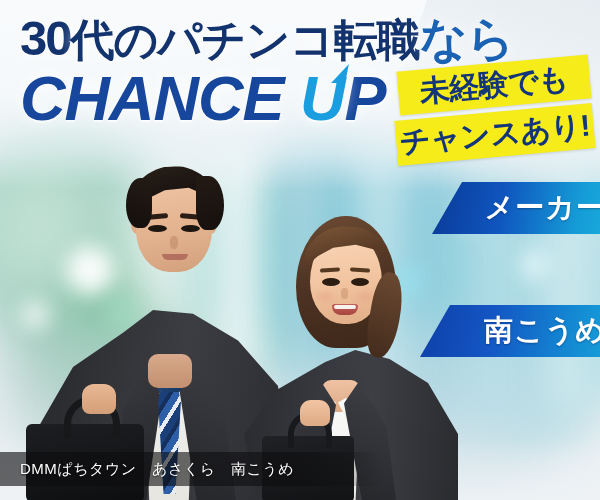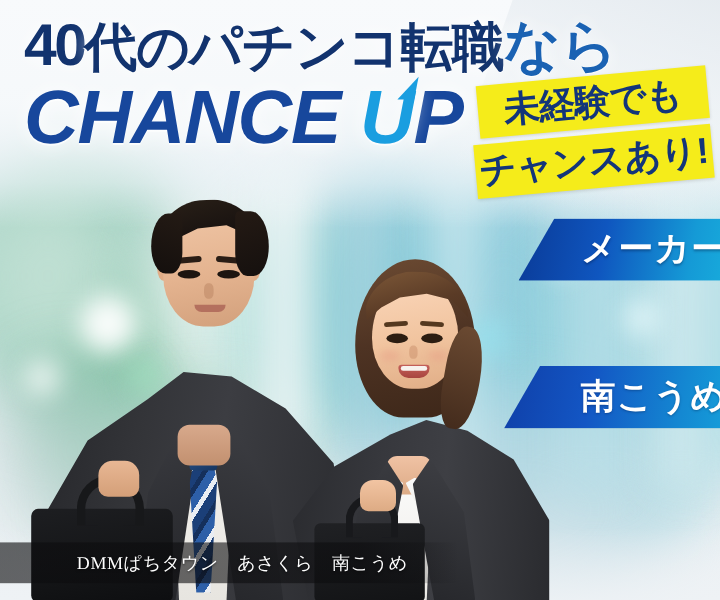--- a/index.html
+++ b/index.html
@@ -341,23 +341,22 @@
 
   
   .caption {
     position:absolute; left:0; top:452px; z-index:23;
     width:382px; height:34px;
     background:linear-gradient(90deg,rgba(12,12,14,.62) 0%,rgba(12,12,14,.58) 78%,rgba(12,12,14,0) 100%);
     display:flex; align-items:center;
   }
   .caption-text {
     color:#ffffff; font-size:15px; letter-spacing:.5px;
-    margin-left:64px;
+    margin-left:20px;
     text-shadow:0 1px 2px rgba(0,0,0,.6);
-    font-family:Liberation Serif, serif;
   }
 </style>
 </head>
 <body>
 
 <div class="banner">
 
   <div class="bg">
     <div class="bg-base"></div>
     <div class="blob b1"></div>
@@ -433,21 +432,21 @@
     <div class="f-mouth"></div>
     <div class="f-teeth"></div>
     <div class="f-bangs"></div>
     <div class="f-pony"></div>
     <div class="f-bag"></div>
     <div class="f-bag-handle"></div>
     <div class="f-hand"></div>
   </div>
 
   <div class="headline">
-    <div class="hl-line1"><span class="hl-num">40</span><span>代のパチンコ転職</span><span class="hl-nara">なら</span></div>
+    <div class="hl-line1"><span class="hl-num">30</span><span>代のパチンコ転職</span><span class="hl-nara">なら</span></div>
     <div class="hl-line2"><span>CHANCE</span>&nbsp;<span class="hl-up-u">U</span><span class="hl-up-p">P</span></div>
   </div>
 
   <div class="badge badge-1">未経験でも</div>
   <div class="badge badge-2">チャンスあり!</div>
 
   <div class="cats">
     <div class="cat cat-0">
       <span class="cat-label">メーカー</span>
     </div>

